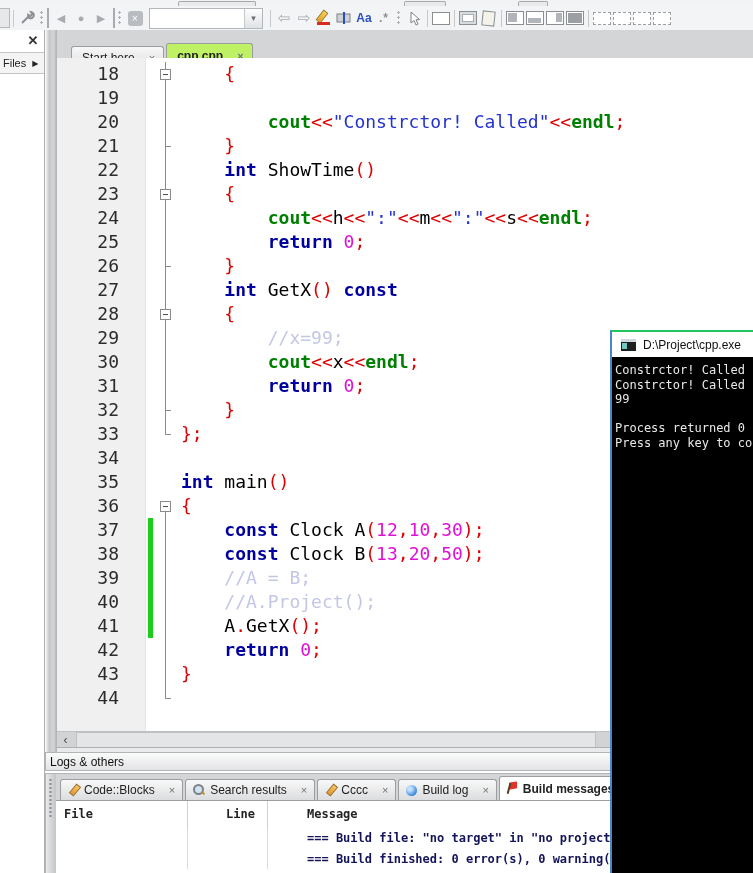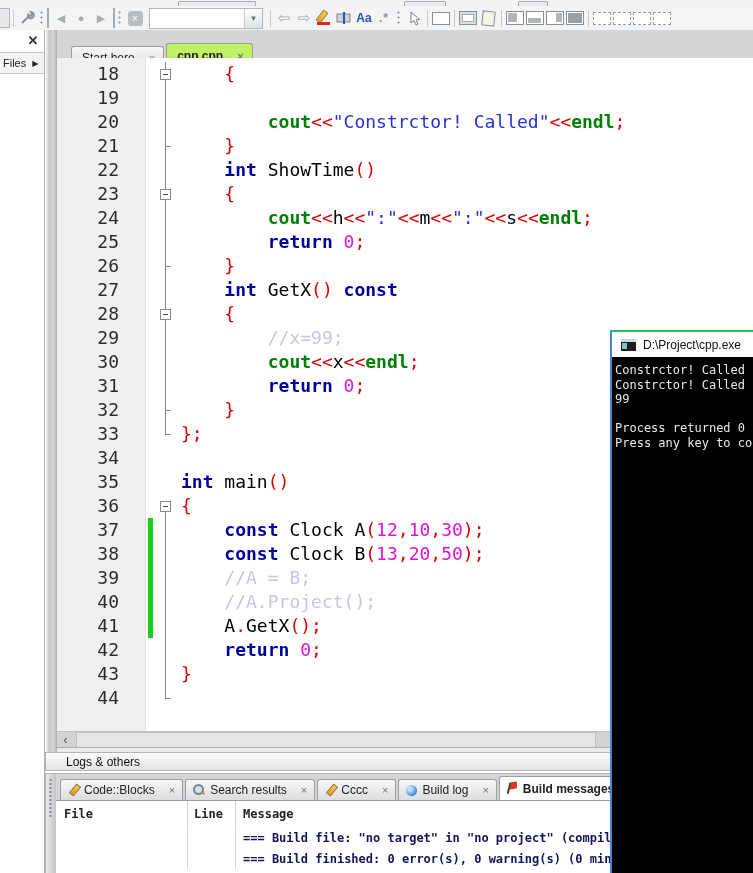--- a/index.html
+++ b/index.html
@@ -93,34 +93,34 @@
 
   
   .hscroll{position:absolute;left:12px;right:0;top:701px;height:16px;background:#d2d3d5;border-top:1px solid #bfc0c2;display:flex;}
   .hs-btn{width:17px;height:100%;display:flex;align-items:center;justify-content:center;color:#4a4c4e;font-size:12px;background:#d2d3d5;}
   .hs-thumb{margin-left:2px;width:520px;height:100%;background:#e4e5e7;border:1px solid #bfc0c2;box-sizing:border-box;}
   .nb-bottom{position:absolute;left:12px;right:0;top:717px;height:5px;background:#e9eaeb;border-top:1px solid #aeb0b2;}
 
   
   .logs{position:absolute;left:0;top:722px;right:0;bottom:0;}
   .logs-caption{position:absolute;left:0;top:0;right:0;height:19px;background:linear-gradient(#fbfbfb,#e2e3e5);
-                border:1px solid #b2b4b6;box-sizing:border-box;display:flex;align-items:center;padding-left:20px;font-size:12px;color:#111;}
+                border:1px solid #b2b4b6;box-sizing:border-box;display:flex;align-items:center;padding-left:4px;font-size:12px;color:#111;}
   .logs-body{position:absolute;left:0;top:21px;right:0;bottom:0;border:1px solid #b2b4b6;border-bottom:none;box-sizing:border-box;background:#d4d5d7;}
   .logs-grip{position:absolute;left:0;top:0;width:10px;bottom:0;background:linear-gradient(90deg,#e8e9ea,#c2c4c6);}
   .logs-grip i{position:absolute;left:3px;top:4px;width:3px;height:40px;
                background-image:radial-gradient(circle,#8e9094 1px,transparent 1.3px);background-size:3px 4px;}
   .ltabbar{position:absolute;left:10px;top:0;right:0;height:26px;display:flex;align-items:flex-end;padding-left:4px;background:#d4d5d7;}
   .ltab{display:flex;align-items:center;height:20px;padding:0 7px;margin-right:2px;
         background:linear-gradient(#f8f8f8,#dcdddf);border:1px solid #9b9da0;border-bottom:none;
         border-radius:3px 3px 0 0;font-size:12px;color:#222;white-space:nowrap;}
   .ltab.active{background:#fff;font-weight:bold;height:23px;}
   .ltab .lic{margin-right:5px;flex:none;}
   .logs-content{position:absolute;left:10px;top:26px;right:0;bottom:0;background:#fff;border-top:1px solid #9b9da0;
                 font-family:"DejaVu Sans Mono","Liberation Mono",monospace;font-size:12px;overflow:hidden;}
-  .lg-row{display:flex;height:21px;align-items:center;}
+  .lg-row{display:flex;height:21px;align-items:center;gap:32px;}
   .lg-row.hdr{font-weight:bold;height:26px;}
   .lg-c1{flex:none;width:132px;padding-left:8px;box-sizing:border-box;border-right:1px solid #d8d9da;height:100%;display:flex;align-items:center;}
   .lg-c2{flex:none;width:48px;padding-left:6px;box-sizing:border-box;border-right:1px solid #d8d9da;height:100%;display:flex;align-items:center;}
   .lg-c3{flex:1;padding-left:7px;white-space:pre;display:flex;align-items:center;height:100%;}
   .lg-msg{color:#14145a;font-weight:bold;}
   .lg-row.hdr .lg-c1,.lg-row.hdr .lg-c2,.lg-row.hdr .lg-c3{border-right-color:#cfd0d2;}
 
   
   .ic-pencil{position:relative;width:11px;height:12px;}
   .ic-pencil:before{content:"";position:absolute;left:4px;top:0px;width:4px;height:10px;background:linear-gradient(#f7c75a,#e8952e);border:1px solid #9b6b20;transform:rotate(40deg);}

